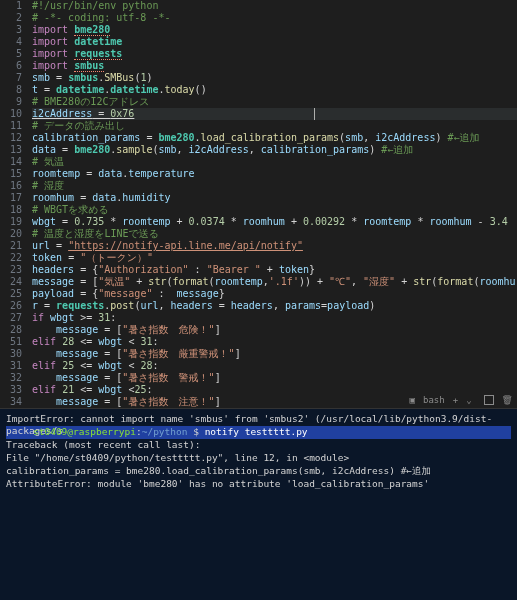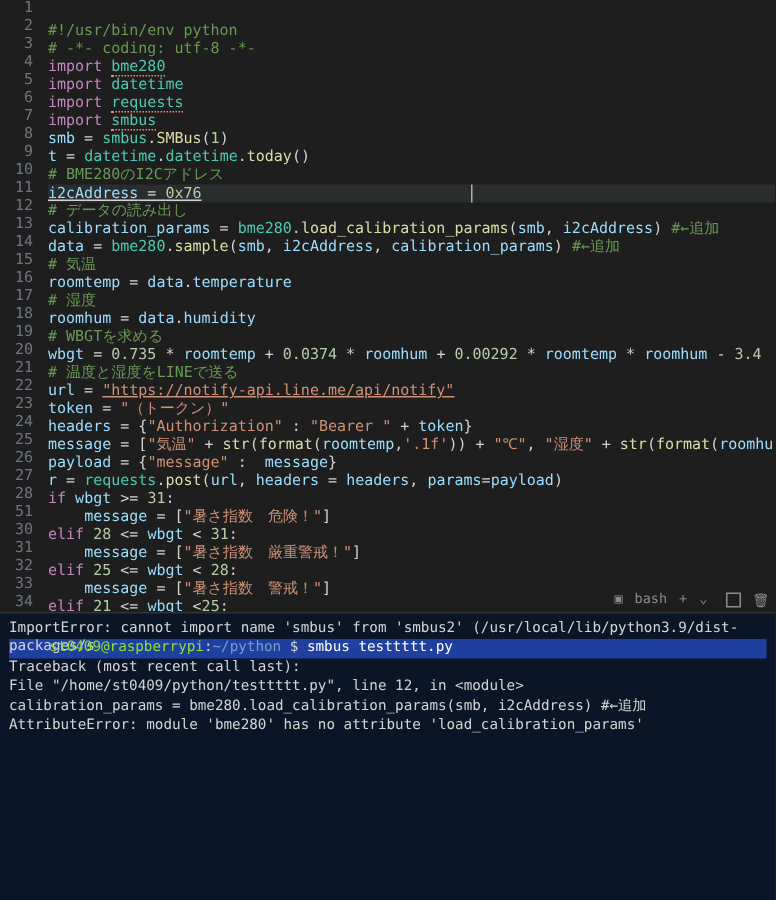--- a/index.html
+++ b/index.html
@@ -1,27 +1,27 @@
 <!DOCTYPE html>
 <html><head>
 <meta charset="utf-8">
 <style>
 *{margin:0;padding:0;box-sizing:border-box;}
 body{background:#1e1e1e;font-family:'Menlo','Consolas',monospace;font-size:10px;color:#d4d4d4;width:517px;height:600px;overflow:hidden;}
 .editor{height:408px;overflow:hidden;position:relative;background:#1e1e1e;}
 .gutter{position:absolute;left:0;top:0;width:28px;text-align:right;color:#6e7681;padding-right:6px;user-select:none;}
-.code{position:absolute;left:32px;top:15px;right:0;white-space:pre;}
+.code{position:absolute;left:32px;top:0;right:0;white-space:pre;}
 .line{height:12px;line-height:12px;}
 .hl{background:#2a2d2e;text-decoration:underline;}
 .kw{color:#c586c0;}
 .var{color:#9cdcfe;}
 .str{color:#ce9178;}
 .num{color:#b5cea8;}
 .fn{color:#dcdcaa;}
-.cls{color:#4ec9b0;}
+.cls{color:#4ec9b0;font-weight:bold;}
 .cmt{color:#6a9955;}
 .op{color:#d4d4d4;}
 .url{color:#ce9178;text-decoration:underline;}
 .underline{border-bottom:1px dotted #f48771;}
 .cursor{display:inline-block;width:1px;height:12px;background:#aeafad;vertical-align:middle;}
 .statusbar{position:absolute;bottom:0;right:4px;height:16px;color:#8b8b8b;font-size:9px;display:flex;gap:8px;align-items:center;}
 .statusbar span{display:inline-flex;align-items:center;}
 .terminal{height:192px;background:#0a1628;padding:4px 6px;font-size:9.5px;line-height:13px;overflow:hidden;border-top:1px solid #333;}
 .terminal .line{height:13px;}
 .err{color:#d4d4d4;}
@@ -78,18 +78,18 @@
     <span>bash</span>
     <span>+</span>
     <span>⌄</span>
     <span class="icon-box"></span>
     <span>🗑</span>
   </div>
 </div>
 
 <div class="terminal" id="terminal">
     <div class="line err">ImportError: cannot import name 'smbus' from 'smbus2' (/usr/local/lib/python3.9/dist-packages/s</div>
-    <div class="line tblue"><span class="prompt-user">st0409@raspberrypi</span><span class="prompt-sym">:</span><span class="prompt-path">~/python</span><span class="prompt-sym"> $ </span><span>smbus testtttt.py</span></div>
+    <div class="line tblue"><span class="prompt-user">st0409@raspberrypi</span><span class="prompt-sym">:</span><span class="prompt-path">~/python</span><span class="prompt-sym"> $ </span><span>notify testtttt.py</span></div>
     <div class="line err">Traceback (most recent call last):</div>
     <div class="line err">  File "/home/st0409/python/testtttt.py", line 12, in &lt;module&gt;</div>
     <div class="line err">    calibration_params = bme280.load_calibration_params(smb, i2cAddress) #←追加</div>
     <div class="line err">AttributeError: module 'bme280' has no attribute 'load_calibration_params'</div>
   </div>
 
 </body></html>

